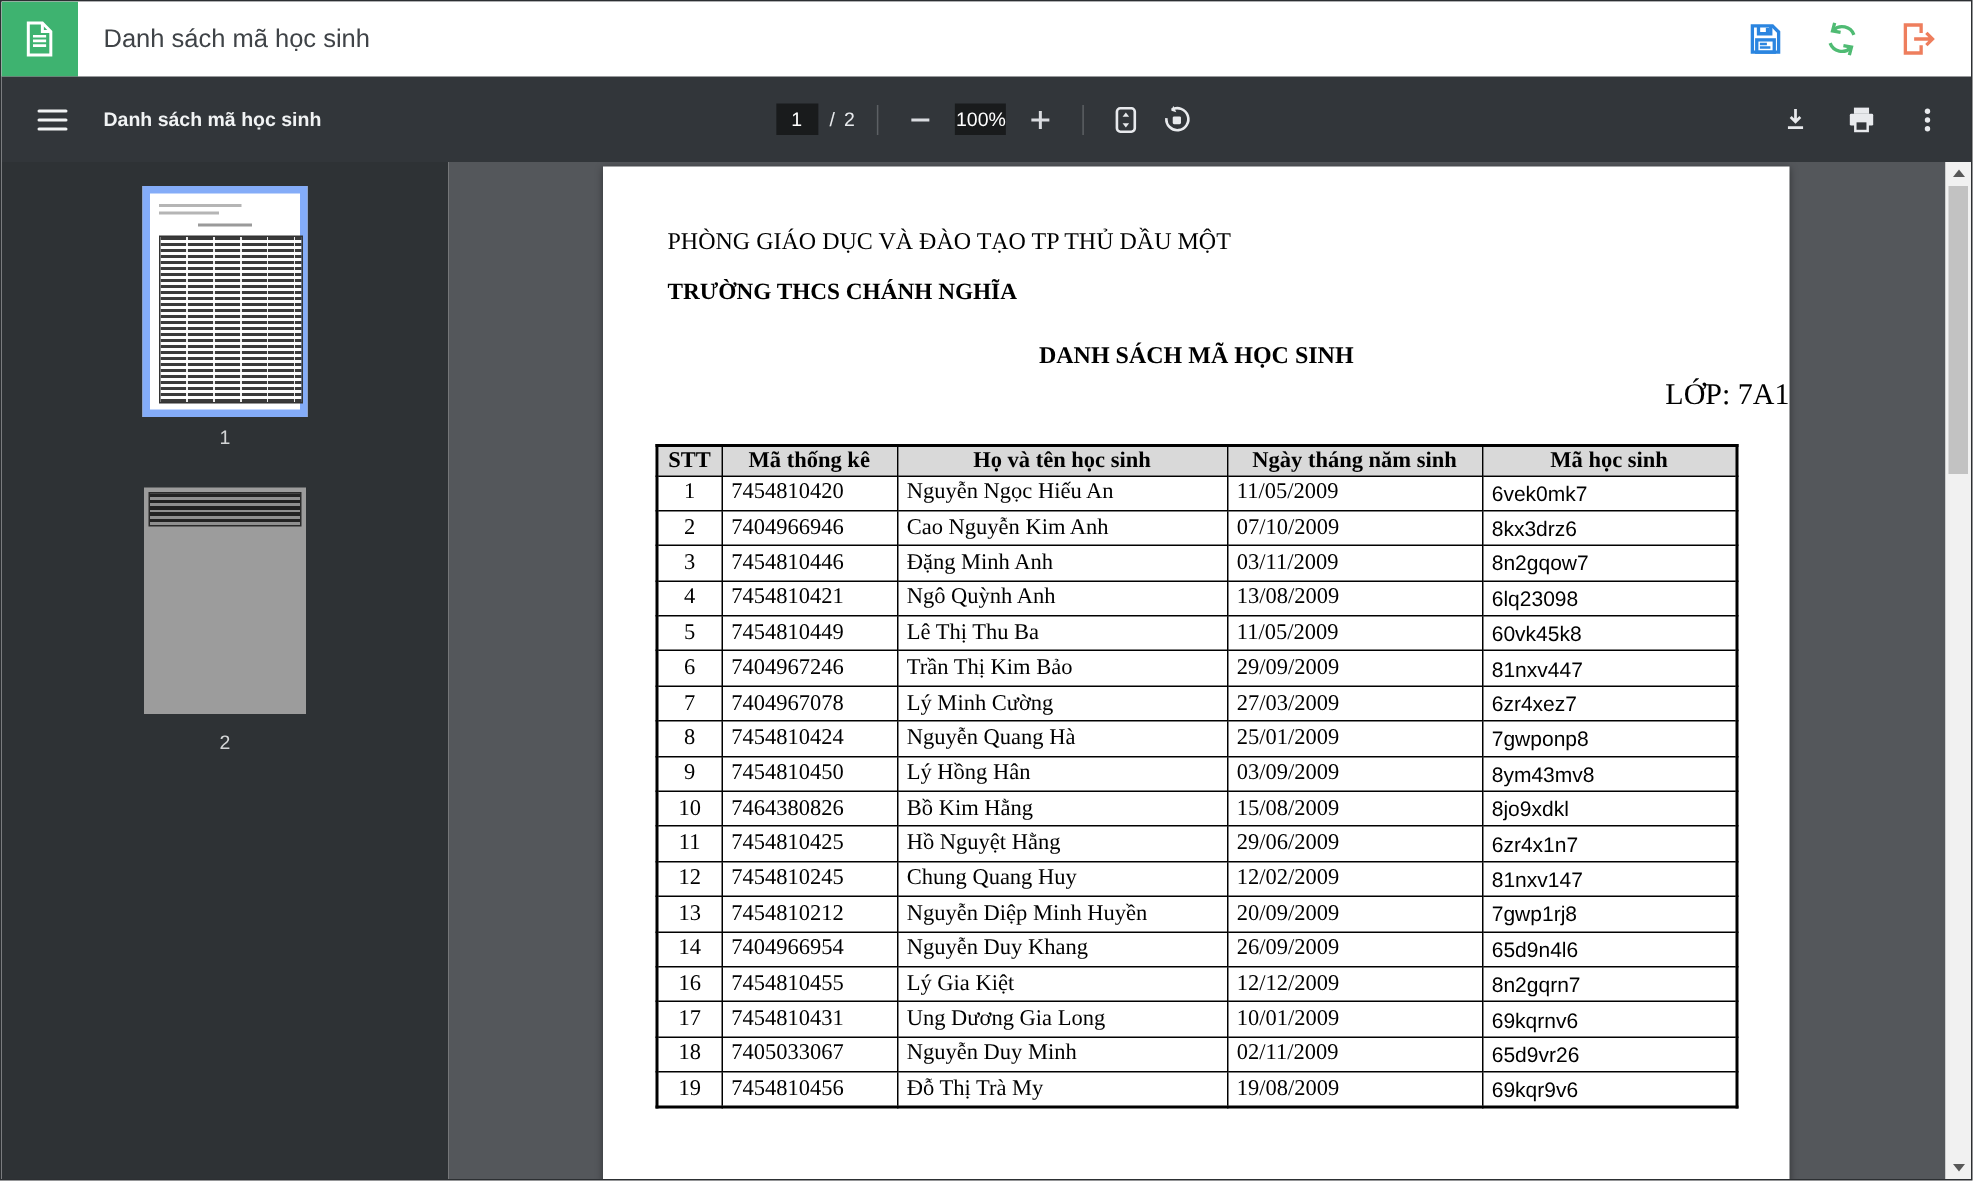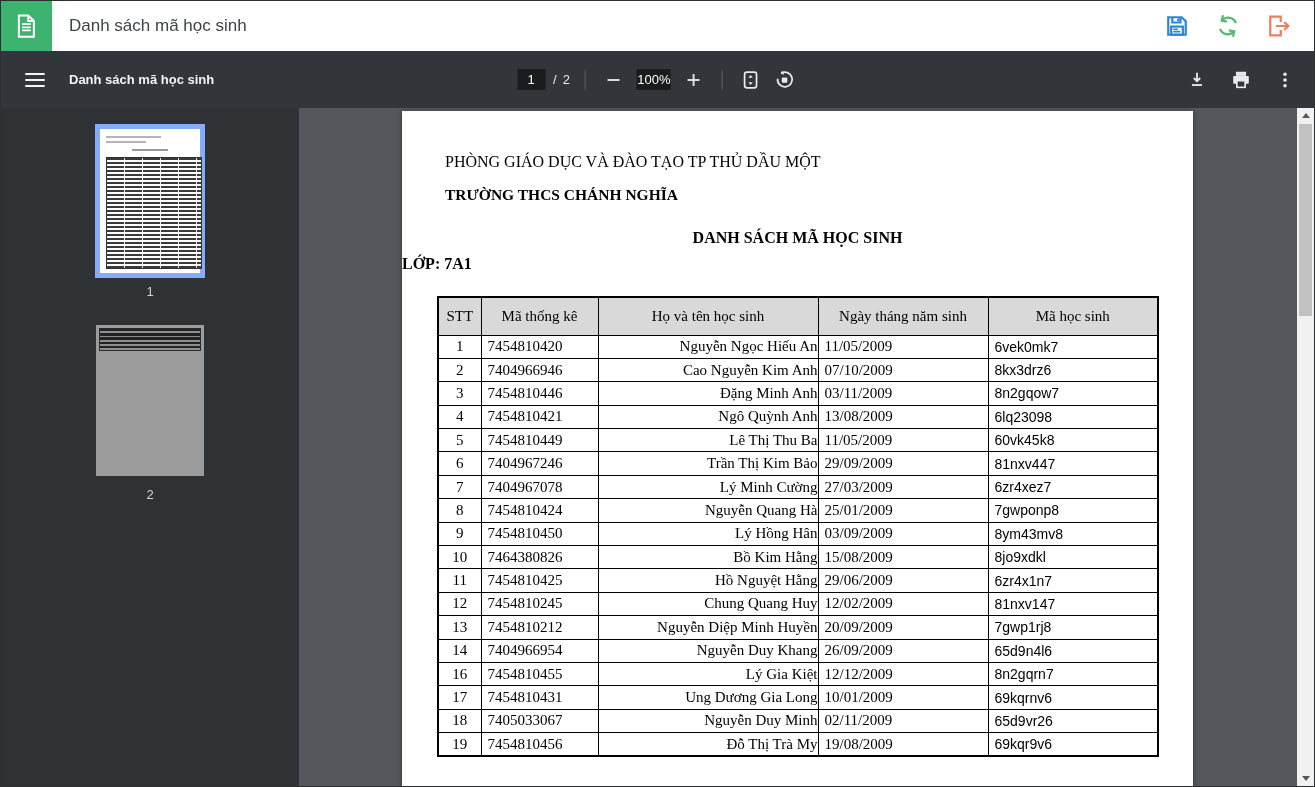--- a/index.html
+++ b/index.html
@@ -74,34 +74,34 @@
 
   .viewer { flex: 1; background: var(--viewer_bg, #54575b); position: relative; overflow: hidden; }
   .page {
     position: absolute; left: 103px; top: 3px; width: 791px; height: 1100px;
     background: #fff; box-shadow: 0 1px 5px rgba(0,0,0,.4);
     font-family: "Liberation Serif", serif; color: #000;
   }
   .org1 { margin: 42px 0 0 43px; font-size: 16px; line-height: 18px; }
   .org2 { margin: 15px 0 0 43px; font-size: 15.5px; line-height: 18px; font-weight: bold; }
   .doc-title { margin-top: 24px; text-align: center; font-size: 16px; line-height: 19px; font-weight: bold; }
-  .doc-class { margin-top: 7px; text-align: left; font-size: 16px; line-height: 19px; font-weight: bold; }
+  .doc-class { margin-top: 7px; text-align: right; font-size: 20px; line-height: 19px; font-weight: normal; }
 
   table.students {
     margin: 23px 0 0 35px; width: 720px; border-collapse: collapse;
     border: 2px solid #000; table-layout: fixed; font-size: 15px;
   }
   table.students th, table.students td { border: 1px solid #000; overflow: hidden; white-space: nowrap; }
   table.students thead th {
-    background: var(--header_cell_bg, #d9d9d9); height: 38px; font-weight: normal; text-align: center;
+    background: var(--header_cell_bg, #d9d9d9); height: 20px; font-weight: bold; text-align: center;
   }
   table.students td { height: 23.4px; padding: 0 0 0 6px; vertical-align: middle; }
   table.students .c0 { width: 43px; text-align: center; padding: 0; }
   table.students .c1 { width: 117px; font-family: Liberation Serif, serif; }
-  table.students .c2 { width: 220px; text-align: right; }
+  table.students .c2 { width: 220px; }
   table.students .c3 { width: 170px; }
   table.students .c4 { width: 170px; font-family: "Liberation Sans", sans-serif; font-size: 14px; }
   table.students thead th.c1, table.students thead th.c2,
   table.students thead th.c3, table.students thead th.c4 { padding: 0; text-align: center; font-family: "Liberation Serif", serif; font-size: 15px; }
 
   
   .scrollbar { width: 17px; flex-shrink: 0; background: #f1f1f1; position: relative; }
   .sb-btn { position: absolute; left: 0; width: 17px; height: 16px; cursor: pointer; }
   .sb-up { top: 0; }
   .sb-down { bottom: 0; }

